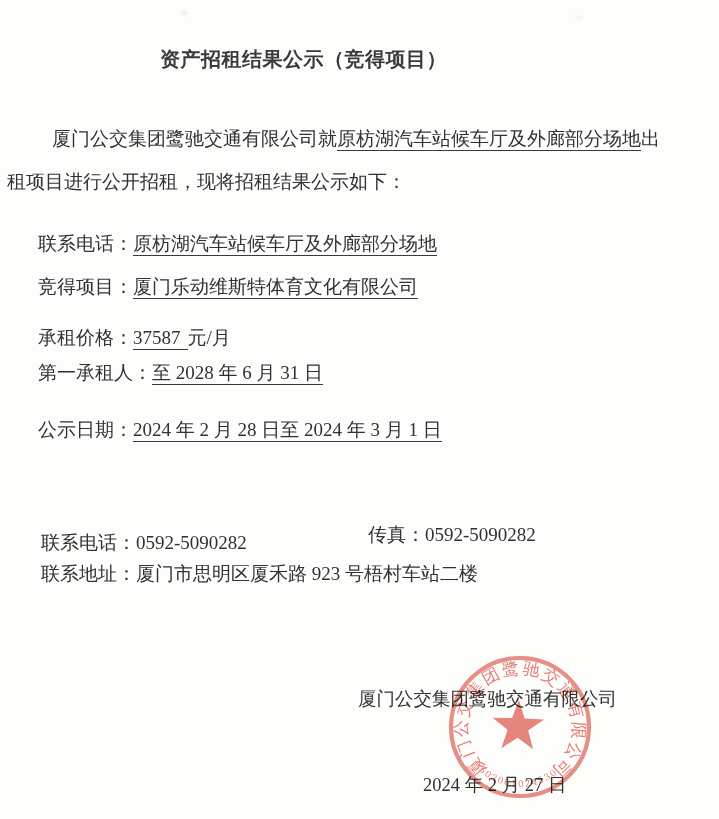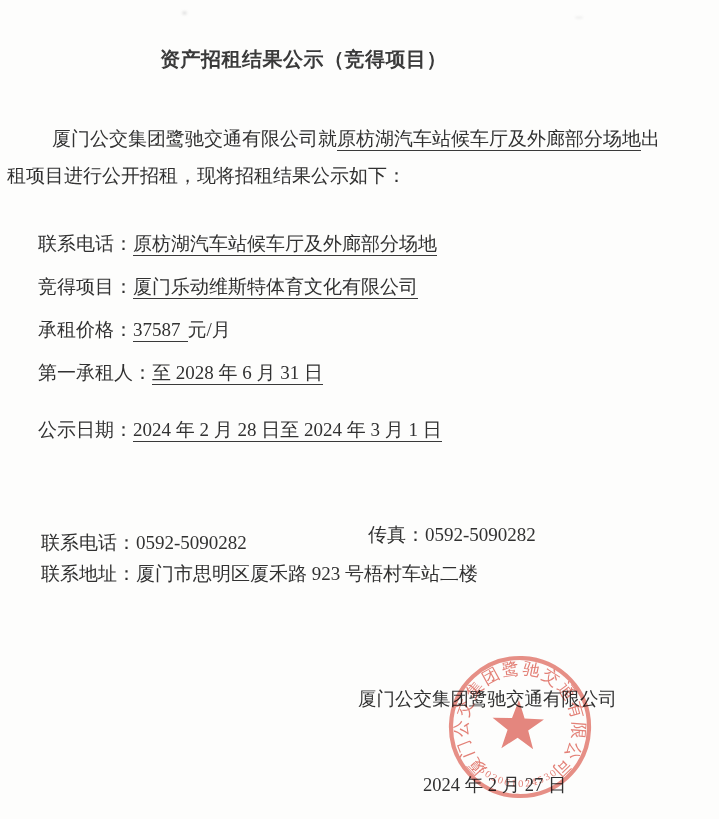--- a/index.html
+++ b/index.html
@@ -11,30 +11,30 @@
     color: #333333;
     overflow: hidden;
   }
   .abs { position: absolute; white-space: nowrap; line-height: 1.15; }
   .title {
     left: 160px; top: 48px;
     font-size: 20px; font-weight: bold; letter-spacing: .5px; color: #3a3a3a;
   }
   .body-text { font-size: 19px; color: #313131; }
   .intro1 { left: 52px; top: 128px; }
-  .intro2 { left: 7px;  top: 165px; }
+  .intro2 { left: 7px;  top: 171px; }
   .u {
     border-bottom: 1.2px solid #3a3a3a;
     padding-bottom: 1px;
   }
   .u-trail { padding-right: 7px; }
   .row { left: 38px; }
   .row0 { top: 233px; }
   .row1 { top: 276px; }
-  .row2 { top: 319px; }
+  .row2 { top: 327px; }
   .row3 { top: 362px; }
   .row4 { top: 405px; margin-top: 14px; }
   .phone   { left: 41px;  top: 524px; margin-top: 8px; }
   .fax     { left: 368px; top: 524px; }
   .address { left: 41px;  top: 563px; }
   .sig-company { left: 358px; top: 689px; font-size: 18.5px; letter-spacing: 0; }
   .sig-date    { left: 423px; top: 734px; font-size: 18.5px; margin-top: 41px; }
   .seal {
     position: absolute; left: 444px; top: 651px;
     width: 152px; height: 152px;

